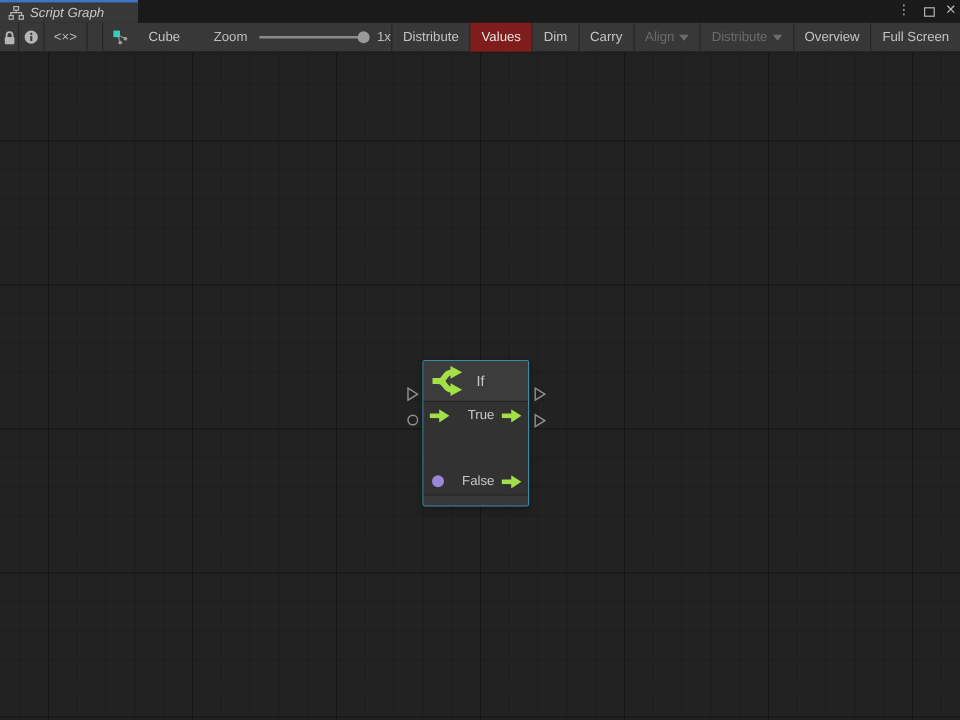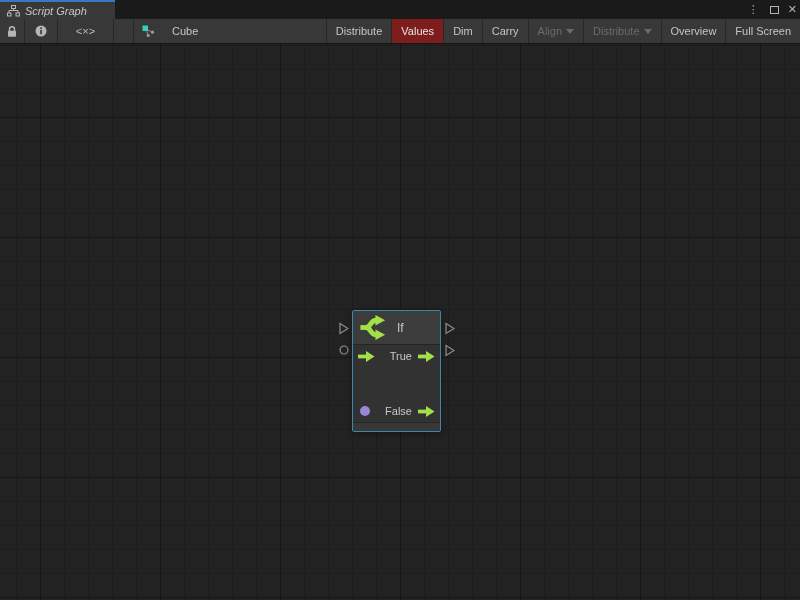--- a/index.html
+++ b/index.html
@@ -65,21 +65,21 @@
       linear-gradient(to right, #171717 1px, transparent 1px),
       linear-gradient(to bottom, #171717 1px, transparent 1px),
       linear-gradient(to right, #1d1d1d 1px, transparent 1px),
       linear-gradient(to bottom, #1d1d1d 1px, transparent 1px);
     background-size: 120px 120px, 120px 120px, 24px 24px, 24px 24px;
     background-position: 40px 0, 0 73px, 16px 0, 0 1px;
   }
 
   
   .node {
-    position:absolute; left:352px; top:266px; width:89px; height:122px;
+    position:absolute; left:352px; top:256px; width:89px; height:122px;
     border:1.5px solid #3c87ab; border-radius:2px;
     background:#323232; display:flex; flex-direction:column;
     box-shadow:0 2px 6px rgba(0,0,0,0.35);
   }
   .node-header {
     height:45px; background:#3c3c3c; border-bottom:1px solid #252525;
     display:flex; align-items:center; gap:8px; padding-left:5px;
   }
   .node-title { font-size:12px; color:#c8c8c8; }
   .node-body { flex:1; display:flex; flex-direction:column; justify-content:center; background:#323232;gap:33px; }
@@ -146,20 +146,27 @@
         <svg width="13" height="13" viewBox="0 0 13 13">
           <path d="M4 4 L10 7 M4 4 L6 10" stroke="#8f8f8f" stroke-width="1"></path>
           <rect x="0.5" y="0.5" width="5.5" height="5.5" fill="#35d0b9"></rect>
           <circle cx="10.5" cy="7.2" r="1.6" fill="#9a9a9a"></circle>
           <circle cx="6.2" cy="10.5" r="1.6" fill="#9a9a9a"></circle>
         </svg>
       </span>
       <span>Cube</span>
     </div>
 
+    <div class="zoom-cell">
+      <span class="zoom-label">Zoom</span>
+      <span class="zoom-track">
+        <span class="zoom-knob"></span>
+      </span>
+      <span class="zoom-value">1x</span>
+    </div>
 
     <div class="tb-flex"></div>
 
     <div class="tb-btn">
         <span>Distribute</span>
       </div>
     <div class="tb-btn active">
         <span>Values</span>
       </div>
     <div class="tb-btn">

